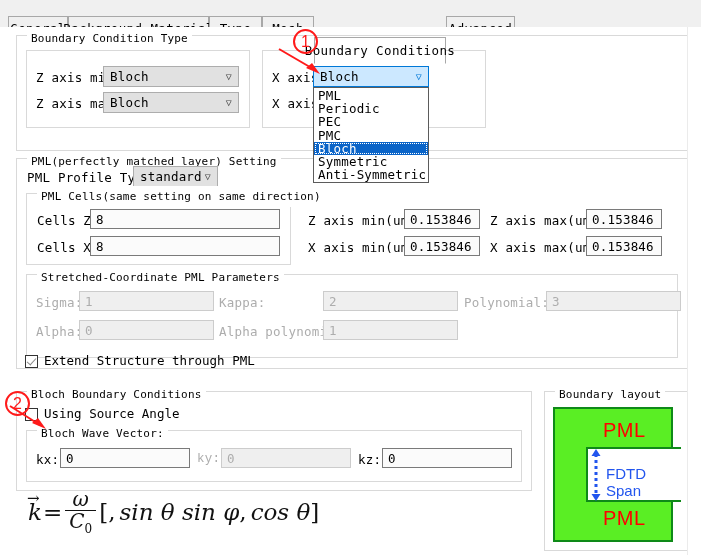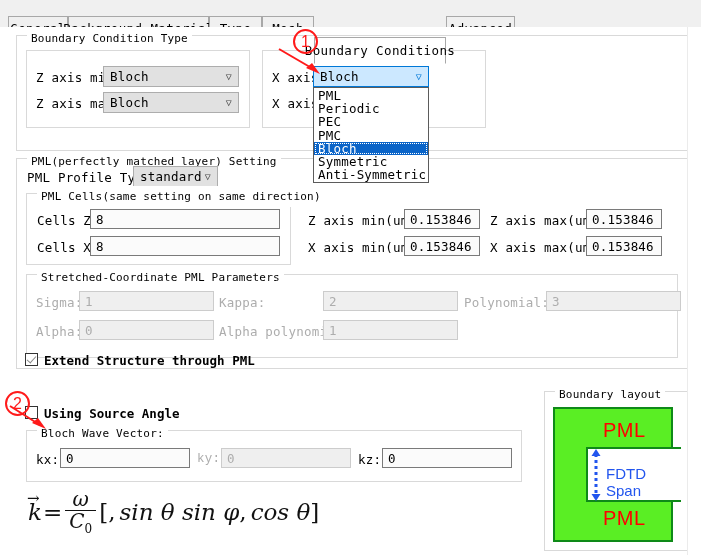--- a/index.html
+++ b/index.html
@@ -122,25 +122,24 @@
   .field.disabled {
     background: #efefef;
     border: 1px solid #cccccc;
     color: #adadad;
     cursor: default;
   }
 
   
   .cbrow {
     position: absolute;
-    display: flex; align-items: flex-start;
+    display: flex; align-items: flex-end;
     font-size: 12.5px;
     color: #000;
     cursor: default;
-    font-weight: bold;
   }
   .cbox {
     width: 13px; height: 13px;
     border: 1px solid #333;
     background: #fff;
     margin-right: 6px;
     position: relative;
     flex: none;
   }
   .cbox.checked::after {
@@ -347,20 +346,23 @@
     <div class="lbl dim" style="left:36px; top:297px;">Alpha:</div>
     <div class="field disabled" style="left:79px; top:293px; width:135px;">0</div>
     <div class="lbl dim" style="left:219px; top:297px;">Alpha polynomial:</div>
     <div class="field disabled" style="left:323px; top:293px; width:135px;">1</div>
 
     <div class="cbrow" style="left:25px; top:326px;">
       <span class="cbox checked"></span>
       <span>Extend Structure through PML</span>
     </div>
 
+    <div class="group" style="left:16px; top:364px; width:516px; height:100px;">
+      <div class="legend">Bloch Boundary Conditions</div>
+    </div>
 
     <div class="cbrow" style="left:25px; top:379px;">
       <span class="cbox"></span>
       <span>Using Source Angle</span>
     </div>
 
     <div class="group" style="left:26px; top:403px; width:496px; height:52px;">
       <div class="legend">Bloch Wave Vector:</div>
     </div>
     <div class="lbl" style="left:36px; top:425px;">kx:</div>

